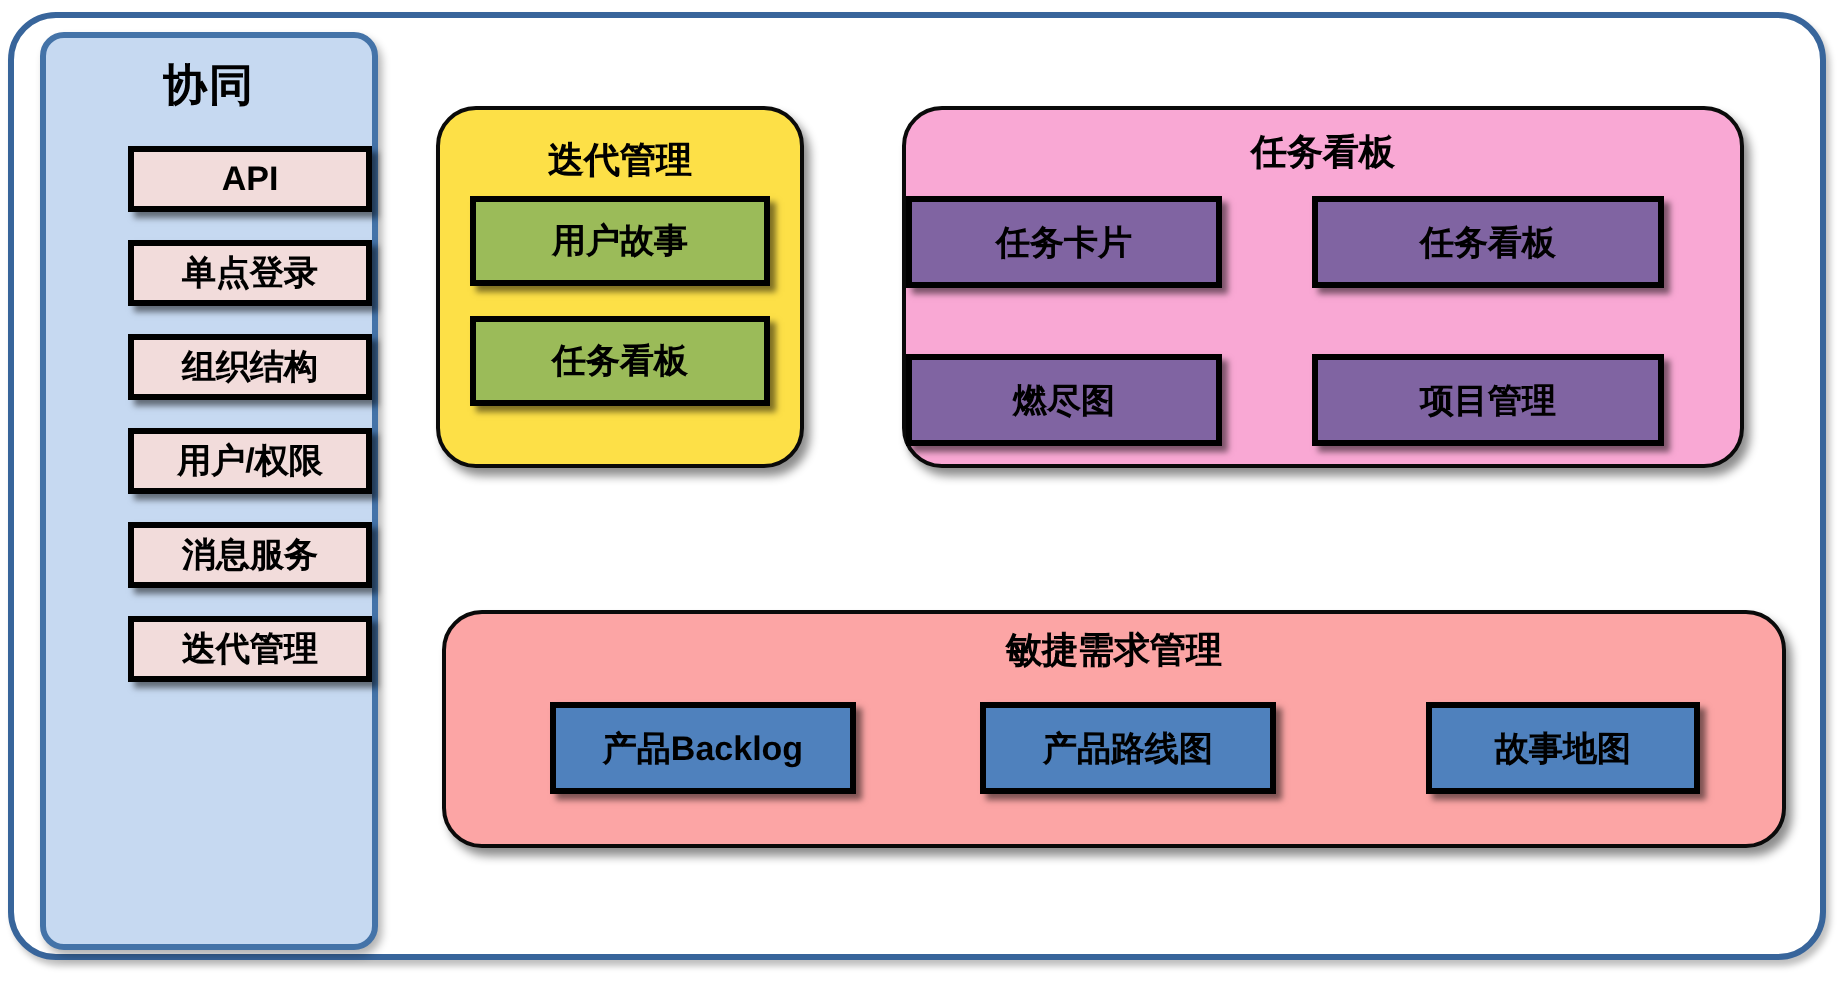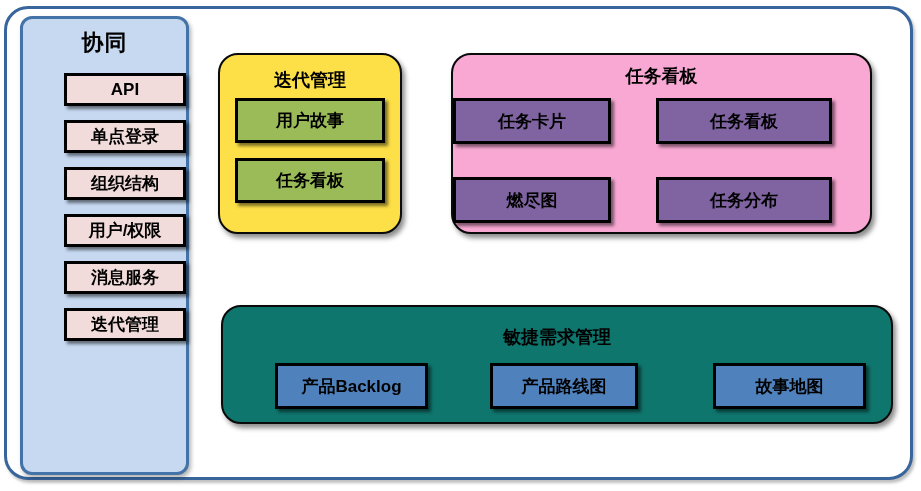--- a/index.html
+++ b/index.html
@@ -58,29 +58,29 @@
     left:444px;top:44px;width:421px;height:181px;background:#f9a8d4;
     padding-top:9px;
   }
   .panel.purple .panel-title{margin-bottom:10px;}
   .purple-grid{
     display:grid;grid-template-columns:158px 176px;
     column-gap:45px;row-gap:33px;
   }
   .panel.purple .pill{height:46px;background:#8064A2;}
   .panel.blue{
-    left:214px;top:296px;width:672px;height:119px;background:#0f766e;
-    padding-top:18px;
+    left:214px;top:296px;width:672px;height:119px;background:#fca5a5;
+    padding-top:6px;
   }
   .panel.blue .panel-title{margin-bottom:14px;}
   .blue-row{display:flex;flex-direction:row;align-items:flex-start;}
   .panel.blue .pill{height:46px;background:#4F81BD;}
   .pill.b1{width:153px;margin-left:52px;}
   .pill.b2{width:148px;margin-left:62px;}
-  .pill.b3{width:153px;margin-left:75px;}
+  .pill.b3{width:137px;margin-left:75px;}
 </style>
 </head>
 <body>
 
 <div class="stage">
 
   <div class="sidebar">
     <div class="sidebar-title">协同</div>
     <div class="sidebar-items">
       <div class="pill pink">API</div>
@@ -97,21 +97,21 @@
     <div class="pill">用户故事</div>
     <div class="pill">任务看板</div>
   </div>
 
   <div class="panel purple">
     <div class="panel-title">任务看板</div>
     <div class="purple-grid">
       <div class="pill">任务卡片</div>
       <div class="pill">任务看板</div>
       <div class="pill">燃尽图</div>
-      <div class="pill">任务分布</div>
+      <div class="pill">项目管理</div>
     </div>
   </div>
 
   <div class="panel blue">
     <div class="panel-title">敏捷需求管理</div>
     <div class="blue-row">
       <div class="pill b1">产品Backlog</div>
       <div class="pill b2">产品路线图</div>
       <div class="pill b3">故事地图</div>
     </div>

